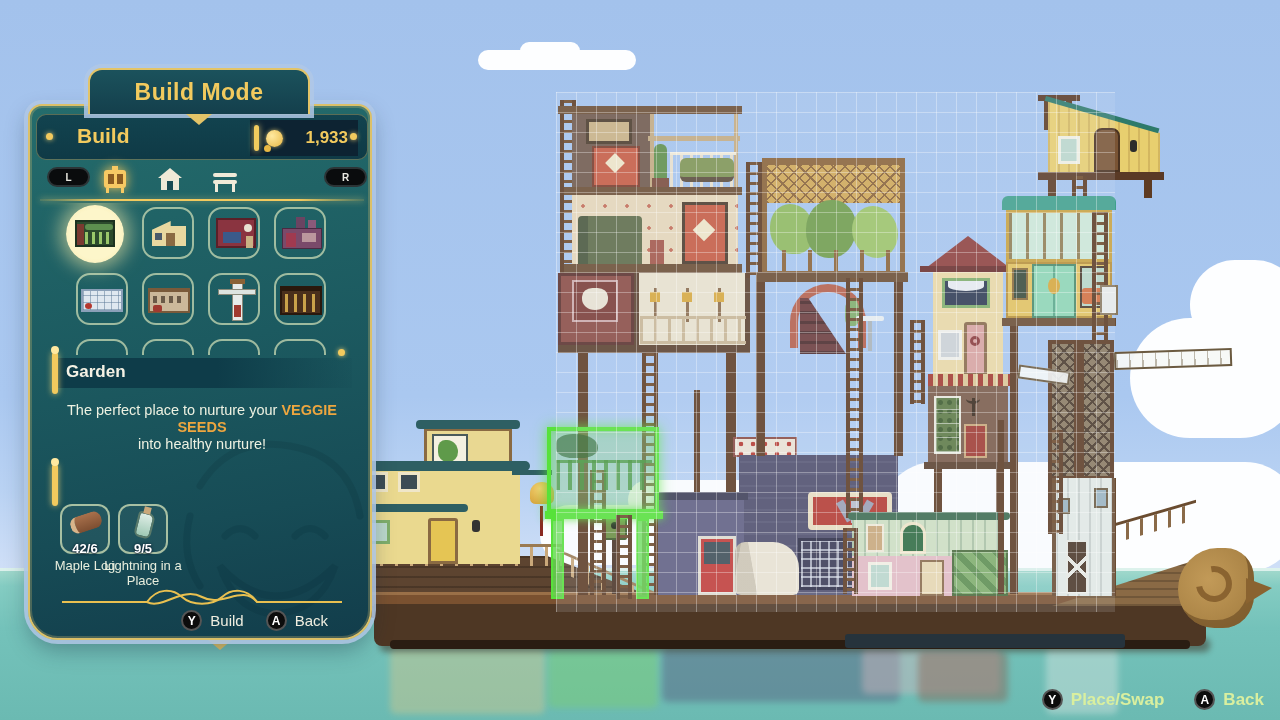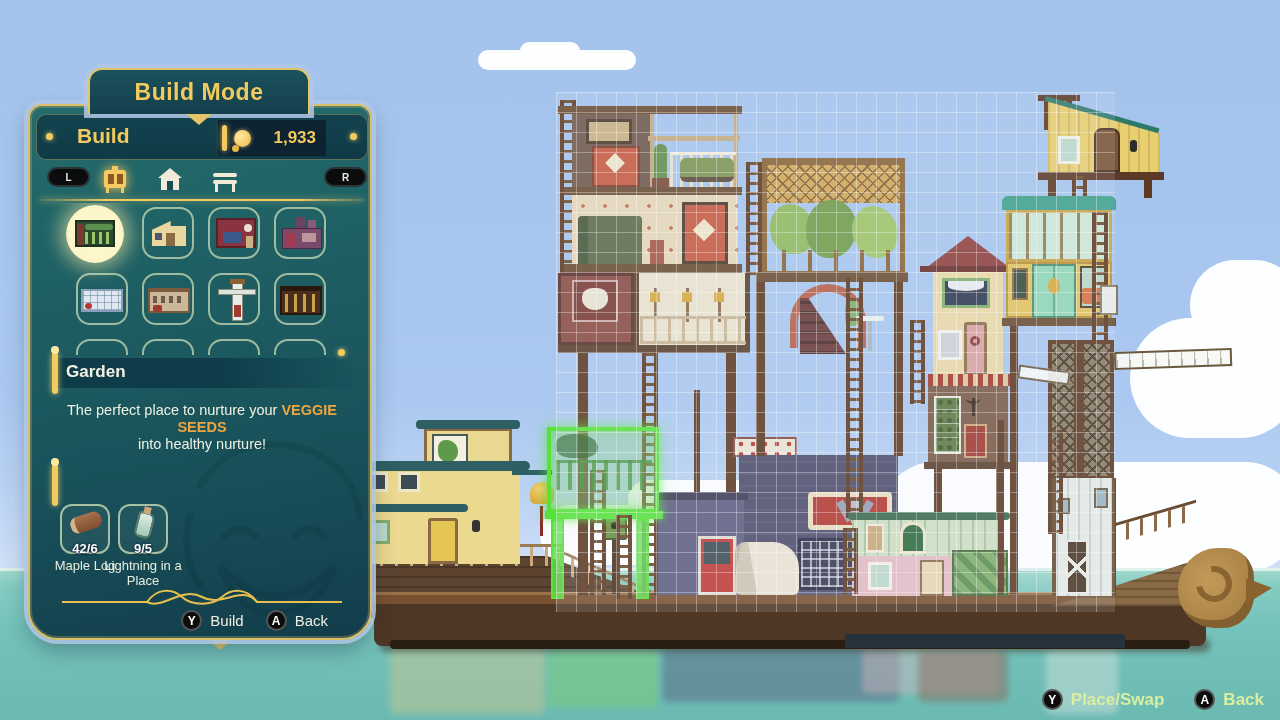--- a/index.html
+++ b/index.html
@@ -31,21 +31,21 @@
     width:0;height:0;border-left:13px solid rgba(0,0,0,0);border-right:13px solid rgba(0,0,0,0);border-top:11px solid #e3c468;}
   #panel{position:absolute;left:28px;top:104px;width:344px;height:536px;z-index:11;
     background:linear-gradient(170deg,#246c6c 0%,#1c5a60 45%,#174c56 75%,#123d4b 100%);
     border:2px solid #dcc068;border-radius:14px 14px 30px 30px;
     box-shadow:0 0 0 4px rgba(176,200,230,.85),0 10px 22px rgba(20,40,60,.35),inset 0 0 0 2px rgba(235,205,115,.25);}
   #panel .inner{position:relative;width:100%;height:100%;overflow:hidden;border-radius:12px 12px 28px 28px;}
   .golddot{position:absolute;width:7px;height:7px;border-radius:50%;background:#f2ca5e;box-shadow:0 0 5px rgba(250,220,120,.9);}
   #buildbar{position:absolute;left:6px;top:8px;width:332px;height:46px;
     background:linear-gradient(#12434f,#0f3a46);border-radius:10px;border:1px solid rgba(235,205,115,.35);}
   #buildbar .t{position:absolute;left:40px;top:9px;color:#f2ca5e;font-size:21px;font-weight:bold;}
-  #chip{position:absolute;right:41px;top:5px;width:108px;height:36px;background:#0d2332;border-radius:0;display:flex;align-items:center;}
+  #chip{position:absolute;right:9px;top:5px;width:108px;height:36px;background:#0d2332;border-radius:0;display:flex;align-items:center;}
   #chip .bar{width:5px;height:26px;border-radius:3px;background:#f2ca5e;margin:0 7px 0 4px;box-shadow:0 0 6px rgba(250,220,120,.8);}
   #chip .coin{position:relative;width:17px;height:17px;border-radius:50%;background:radial-gradient(circle at 35% 35%,#ffe9a0,#e8b844);box-shadow:0 0 4px rgba(250,220,120,.7);}
   #chip .coin:after{content:"";position:absolute;left:-2px;bottom:-5px;width:7px;height:7px;border-radius:50%;background:#e8b844;}
   #chip .amt{margin-left:auto;margin-right:10px;color:#f2ca5e;font-size:17px;font-weight:bold;}
   .bumper{position:absolute;width:43px;height:20px;background:#0a0c0d;border:2px solid #2c3436;border-radius:10px;
     color:#e8e8e0;font-size:10px;font-weight:bold;text-align:center;line-height:17px;}
   #tabline{position:absolute;left:10px;top:93px;width:324px;height:2px;
     background:linear-gradient(90deg,rgba(242,202,94,.2),#f2ca5e 20%,#f2ca5e 80%,rgba(242,202,94,.2));box-shadow:0 0 6px rgba(250,220,120,.6);}
   .tabicon{position:absolute;top:60px;width:30px;height:28px;}
   

